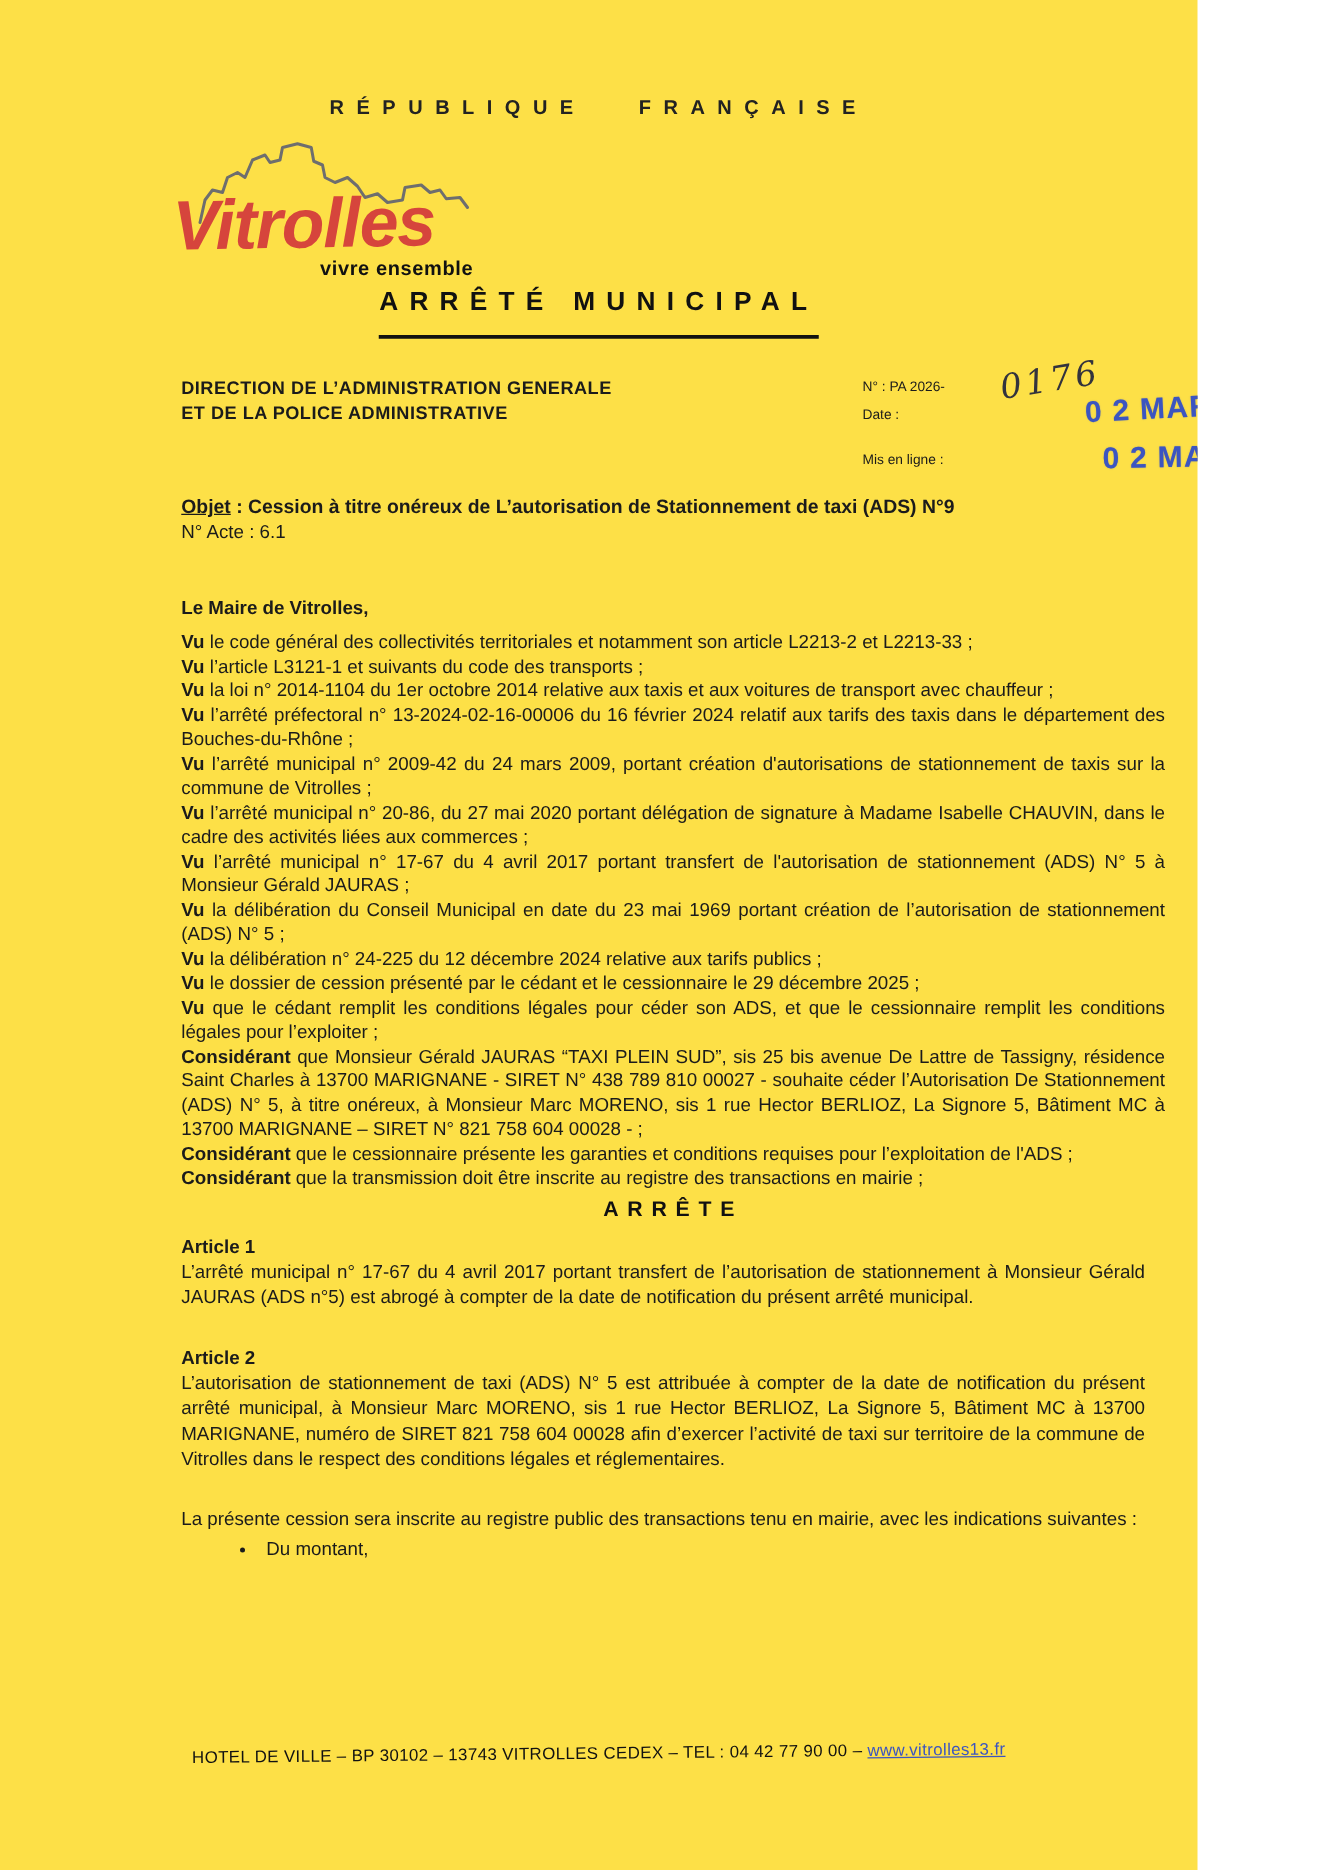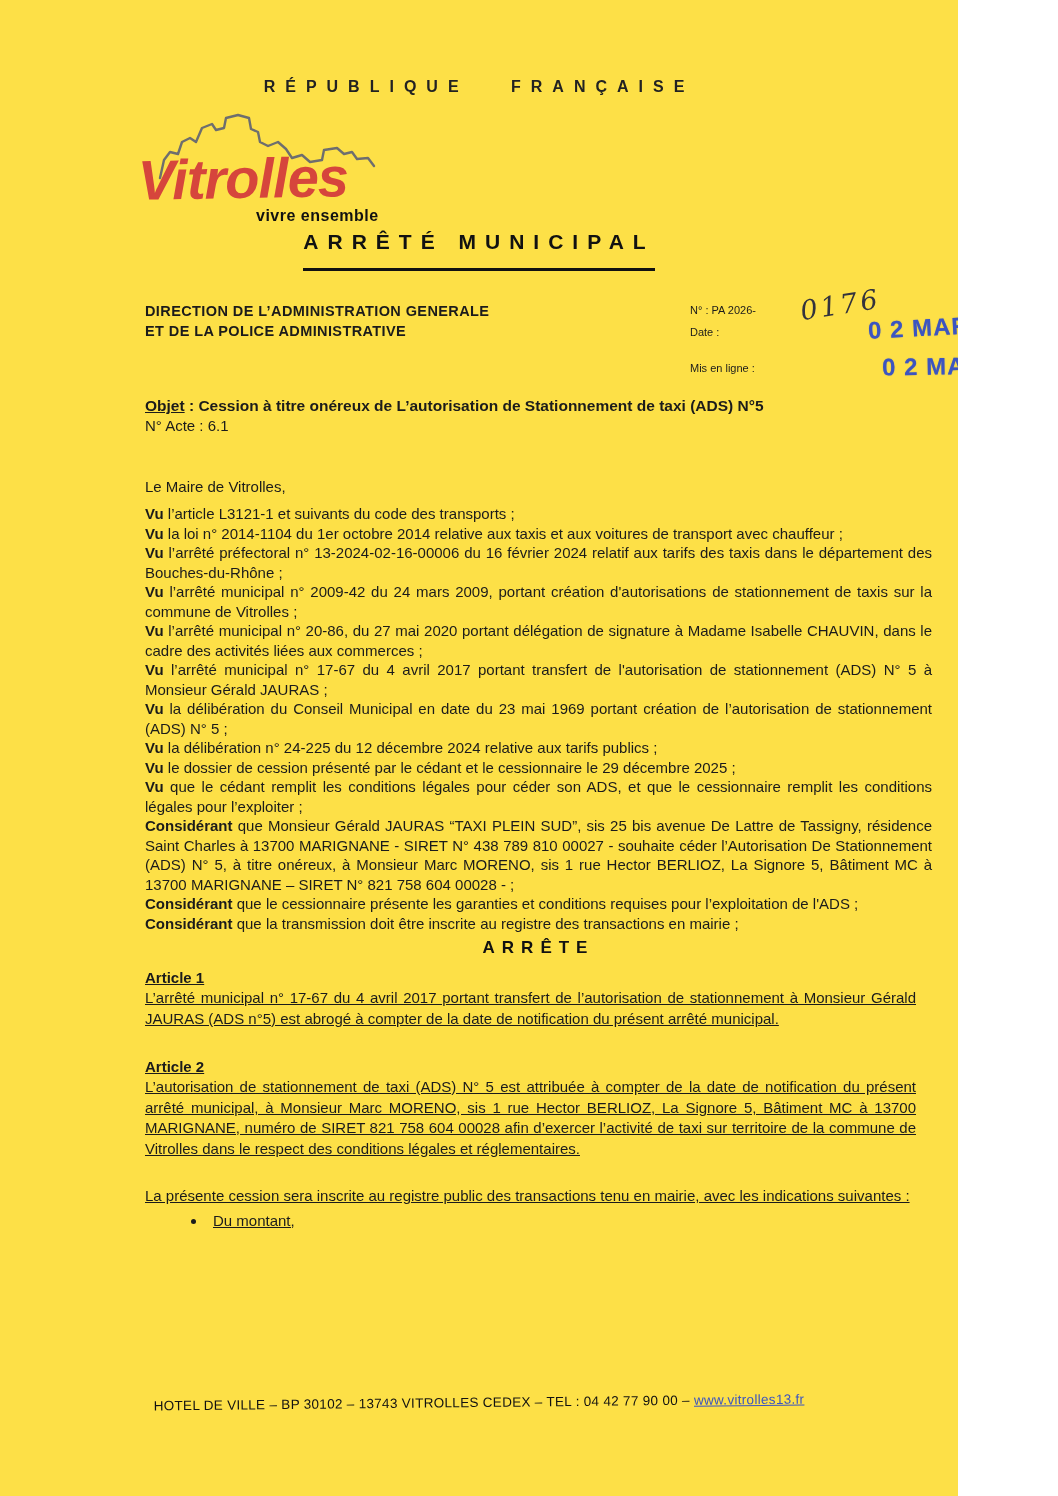--- a/index.html
+++ b/index.html
@@ -135,37 +135,37 @@
     font-size: 15.5px;
     font-weight: bold;
   }
   .objet-label { text-decoration: underline; text-align: right; }
   .acte-line {
     margin: 2px 0 0 0;
     font-size: 15px;
   }
   .salutation {
     margin: 44px 0 9px 0;
-    font-weight: normal;
+    font-weight: bold;
   }
   .clause {
     margin: 0;
     line-height: 19.5px;
     text-align: justify;
   }
   .clause .lead { font-weight: bold; }
   .arrete-heading {
     margin: 5px 0 9px 0;
     text-align: center;
     font-size: 17px;
     font-weight: bold;
     letter-spacing: 7px;
     color: #111;
   }
-  .article { margin: 0 16px 27px 0; text-decoration: underline; }
+  .article { margin: 0 16px 27px 0; }
   .article-title {
     margin: 0;
     font-weight: bold;
     line-height: 21px;
   }
   .article-text {
     margin: 0;
     line-height: 20.5px;
     text-align: justify;
   }
@@ -222,25 +222,26 @@
     <div class="row">Date :</div>
     <div class="row meta-mis">Mis en ligne :</div>
   </div>
 
   <div class="handwritten-num">0176</div>
   <div class="stamp stamp-1" style="color: rgb(60, 85, 192);">0 2 MARS 2026</div>
   <div class="stamp stamp-2" style="color: rgb(60, 85, 192);">0 2 MARS 2026</div>
 
   <div class="content">
 
-    <p class="objet-line"><span class="objet-label">Objet</span><span> : Cession à titre onéreux de L’autorisation de Stationnement de taxi (ADS) N°5</span></p>
+    <p class="objet-line"><span class="objet-label">Objet</span><span> : Cession à titre onéreux de L’autorisation de Stationnement de taxi (ADS) N°9</span></p>
     <p class="acte-line">N° Acte : 6.1</p>
 
     <p class="salutation">Le Maire de Vitrolles,</p>
 
+    <p class="clause"><b class="lead">Vu</b><span> le code général des collectivités territoriales et notamment son article L2213-2 et L2213-33 ;</span></p>
     <p class="clause"><b class="lead">Vu</b><span> l’article L3121-1 et suivants du code des transports ;</span></p>
     <p class="clause"><b class="lead">Vu</b><span> la loi n° 2014-1104 du 1er octobre 2014 relative aux taxis et aux voitures de transport avec chauffeur ;</span></p>
     <p class="clause"><b class="lead">Vu</b><span> l’arrêté préfectoral n° 13-2024-02-16-00006 du 16 février 2024 relatif aux tarifs des taxis dans le département des Bouches-du-Rhône ;</span></p>
     <p class="clause"><b class="lead">Vu</b><span> l’arrêté municipal n° 2009-42 du 24 mars 2009, portant création d'autorisations de stationnement de taxis sur la commune de Vitrolles ;</span></p>
     <p class="clause"><b class="lead">Vu</b><span> l’arrêté municipal n° 20-86, du 27 mai 2020 portant délégation de signature à Madame Isabelle CHAUVIN, dans le cadre des activités liées aux commerces ;</span></p>
     <p class="clause"><b class="lead">Vu</b><span> l’arrêté municipal n° 17-67 du 4 avril 2017 portant transfert de l'autorisation de stationnement (ADS) N° 5 à Monsieur Gérald JAURAS ;</span></p>
     <p class="clause"><b class="lead">Vu</b><span> la délibération du Conseil Municipal en date du 23 mai 1969 portant création de l’autorisation de stationnement (ADS) N° 5 ;</span></p>
     <p class="clause"><b class="lead">Vu</b><span> la délibération n° 24-225 du 12 décembre 2024 relative aux tarifs publics ;</span></p>
     <p class="clause"><b class="lead">Vu</b><span> le dossier de cession présenté par le cédant et le cessionnaire le 29 décembre 2025 ;</span></p>
     <p class="clause"><b class="lead">Vu</b><span> que le cédant remplit les conditions légales pour céder son ADS, et que le cessionnaire remplit les conditions légales pour l’exploiter ;</span></p>

